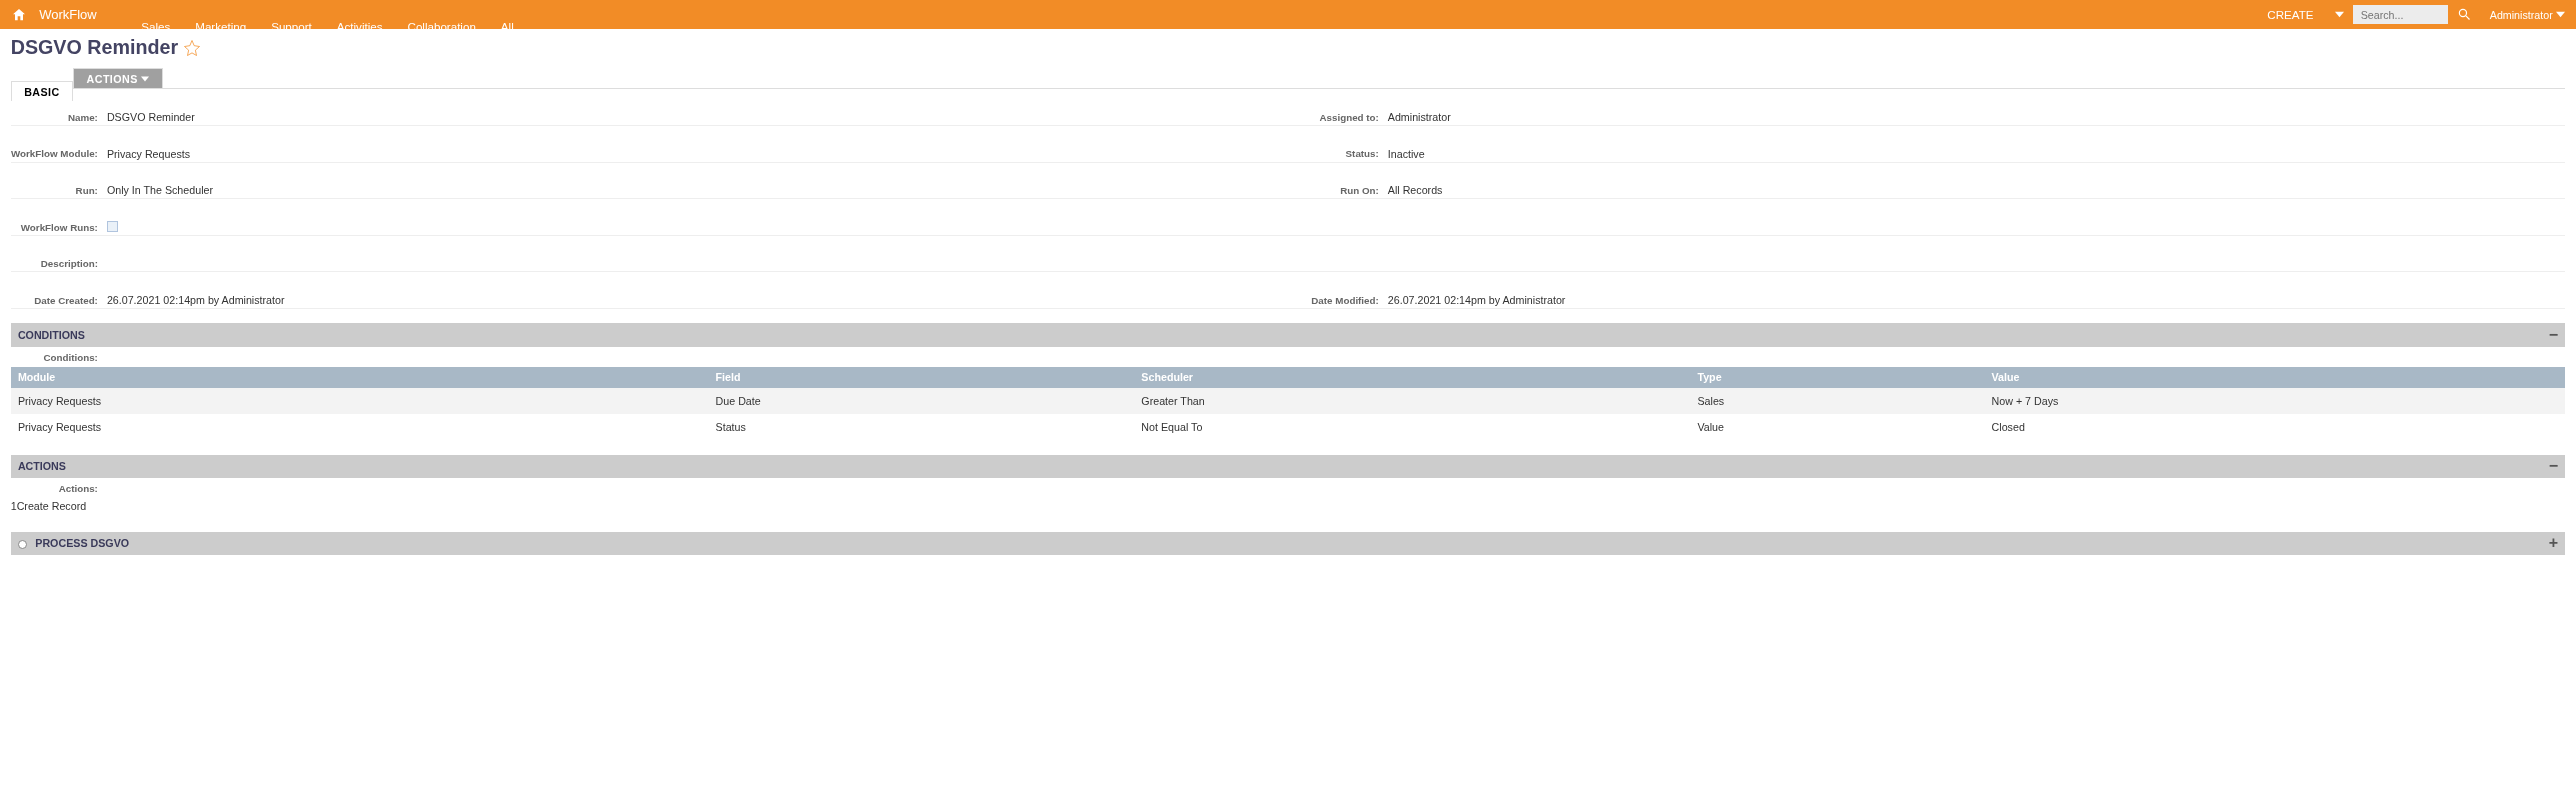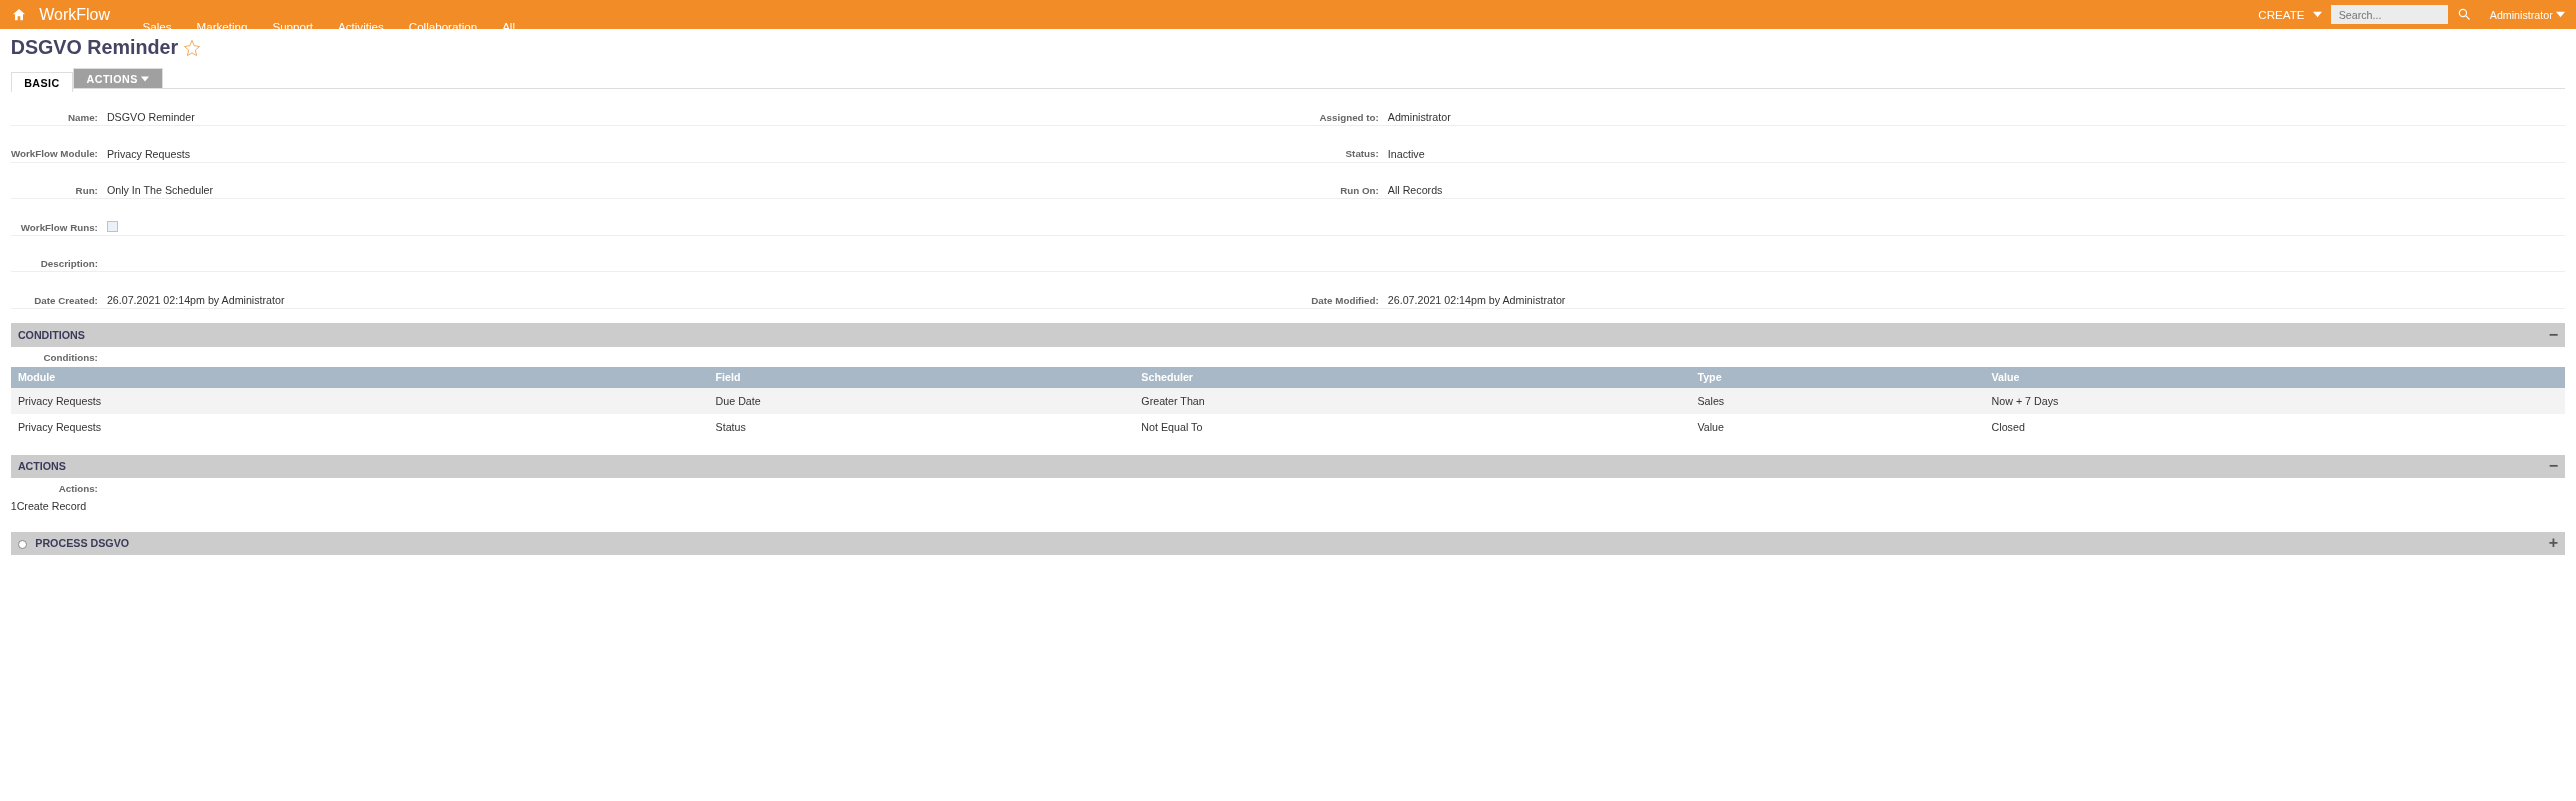--- a/index.html
+++ b/index.html
@@ -29,43 +29,43 @@
     height: 29px;
     display: flex;
     align-items: center;
     padding: 0 10.7px 0 10.7px;
   }
   .home-icon { display:flex; align-items:center; margin-right:12.5px; }
   .nav-left { display:flex; align-items:center; gap:0;margin-top:23px; }
   .nav-item {
     color:#fff; padding:0 12.5px; line-height:29px; cursor:pointer; font-size:11.6px;
   }
-  .workflow-label { margin-right:20px; line-height:29px; font-size:16px; }
+  .workflow-label { margin-right:32px; line-height:29px; font-size:13px; }
   .nav-right { margin-left:auto; display:flex; align-items:center; gap:9px; }
-  .create-btn { color:#fff; cursor:pointer; display:flex; align-items:center; gap:9px; font-size:11.6px; }
+  .create-btn { color:#fff; cursor:pointer; display:flex; align-items:center; gap:22px; font-size:11.6px; }
   .search-box {
-    background:#ECECEC; border:none; height:19.7px; width:117px;
+    background:#ECECEC; border:none; height:19.7px; width:95px;
     padding:0 7.2px; font-size:10.7px; color:#777; outline:none;
   }
   .search-icon { display:flex; align-items:center; cursor:pointer; }
   .admin-link { color:#fff; cursor:pointer; display:flex; align-items:center; gap:3.6px; font-size:10.7px; margin-left:9px; }
 
   
   .page-title-row { display:flex; align-items:center; padding:7.2px 10.7px 3.6px 10.7px; gap:5.4px;}
   .page-title { font-size:19.7px; font-weight:bold; color:var(--heading); }
   .star-icon { color:#F28C26; }
 
   
   .tabs { display:flex; align-items:flex-end; margin:5.4px 10.7px 0 10.7px; border-bottom:0.9px solid var(--border);}
   .tab {
     padding:3.6px 12.5px; font-size:10.7px; font-weight:bold; letter-spacing:0.04em;
     border:0.9px solid var(--border); border-bottom:none; cursor:pointer;
     background:var(--tab-inactive); color:#fff; display:flex; align-items:center; gap:3.6px;
   }
-  .tab.active { background:#fff; color:#000; position:relative; top:4px; }
+  .tab.active { background:#fff; color:#000; position:relative; top:13px; }
   .tab .caret { font-size:9px; }
 
   
   .details { margin:0 10.7px; }
   .detail-row {
     display:grid;
     grid-template-columns: 89px 1fr 89px 1fr;
     column-gap:7.2px;
     border-bottom:0.9px solid #EEE;
     padding:1.8px 0;

